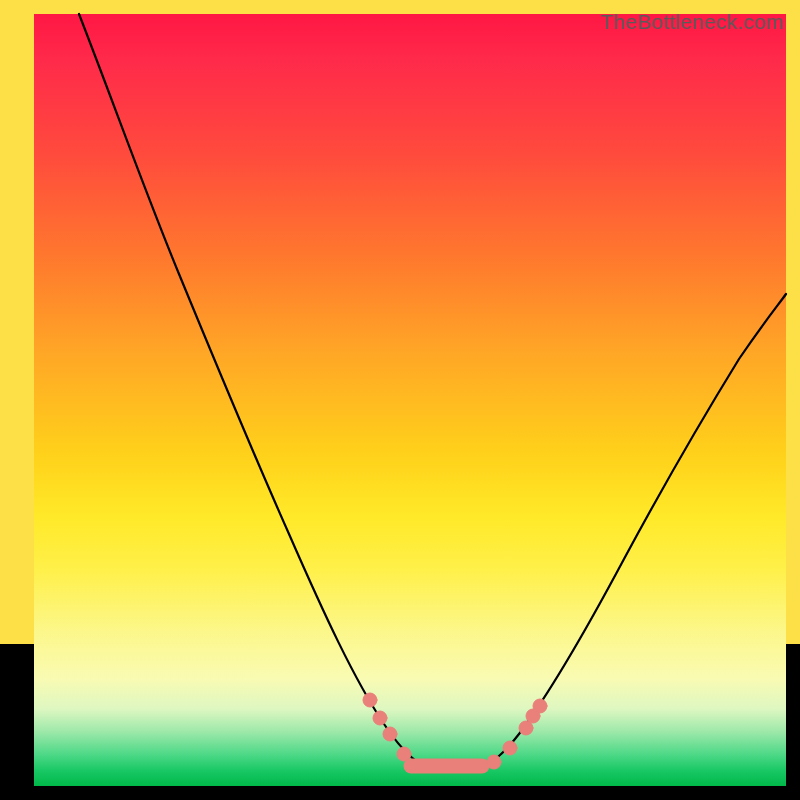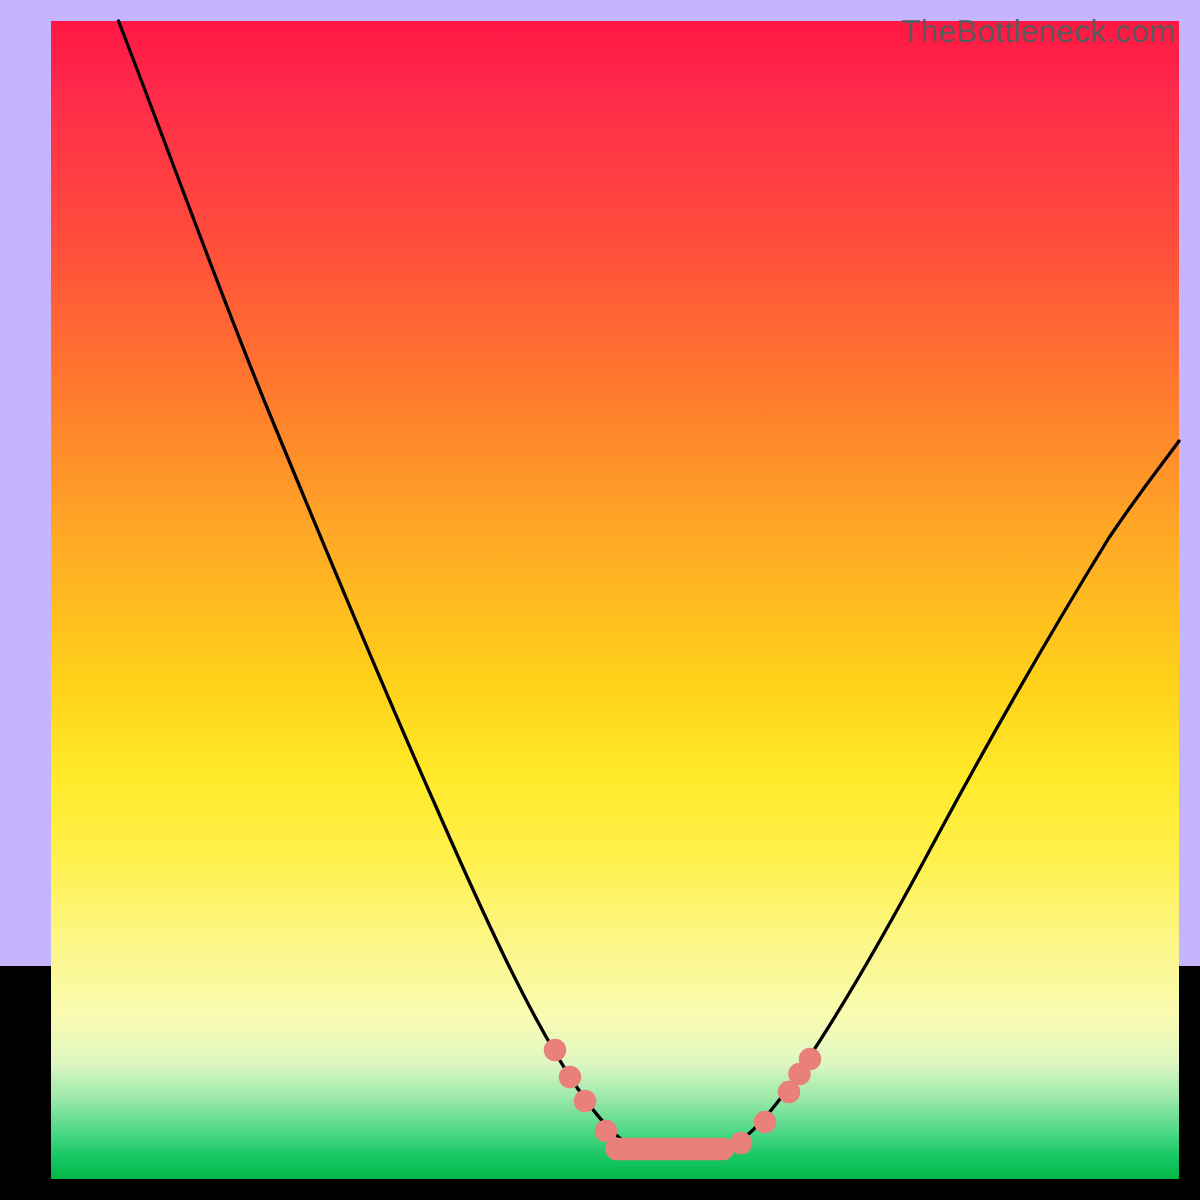--- a/index.html
+++ b/index.html
@@ -8,21 +8,21 @@
     width: 800px;
     height: 800px;
     overflow: hidden;
     background: #000;
     font-family: Arial, Helvetica, sans-serif;
   }
   .frame {
     position: relative;
     width: 800px;
     height: 644px;
-    background: #c4b5fd;
+    background: #fde047;
   }
   .plot-area {
     position: absolute;
     left: 34px;
     top: 14px;
     width: 752px;
     height: 772px;
     
     background: linear-gradient(
       to bottom,

